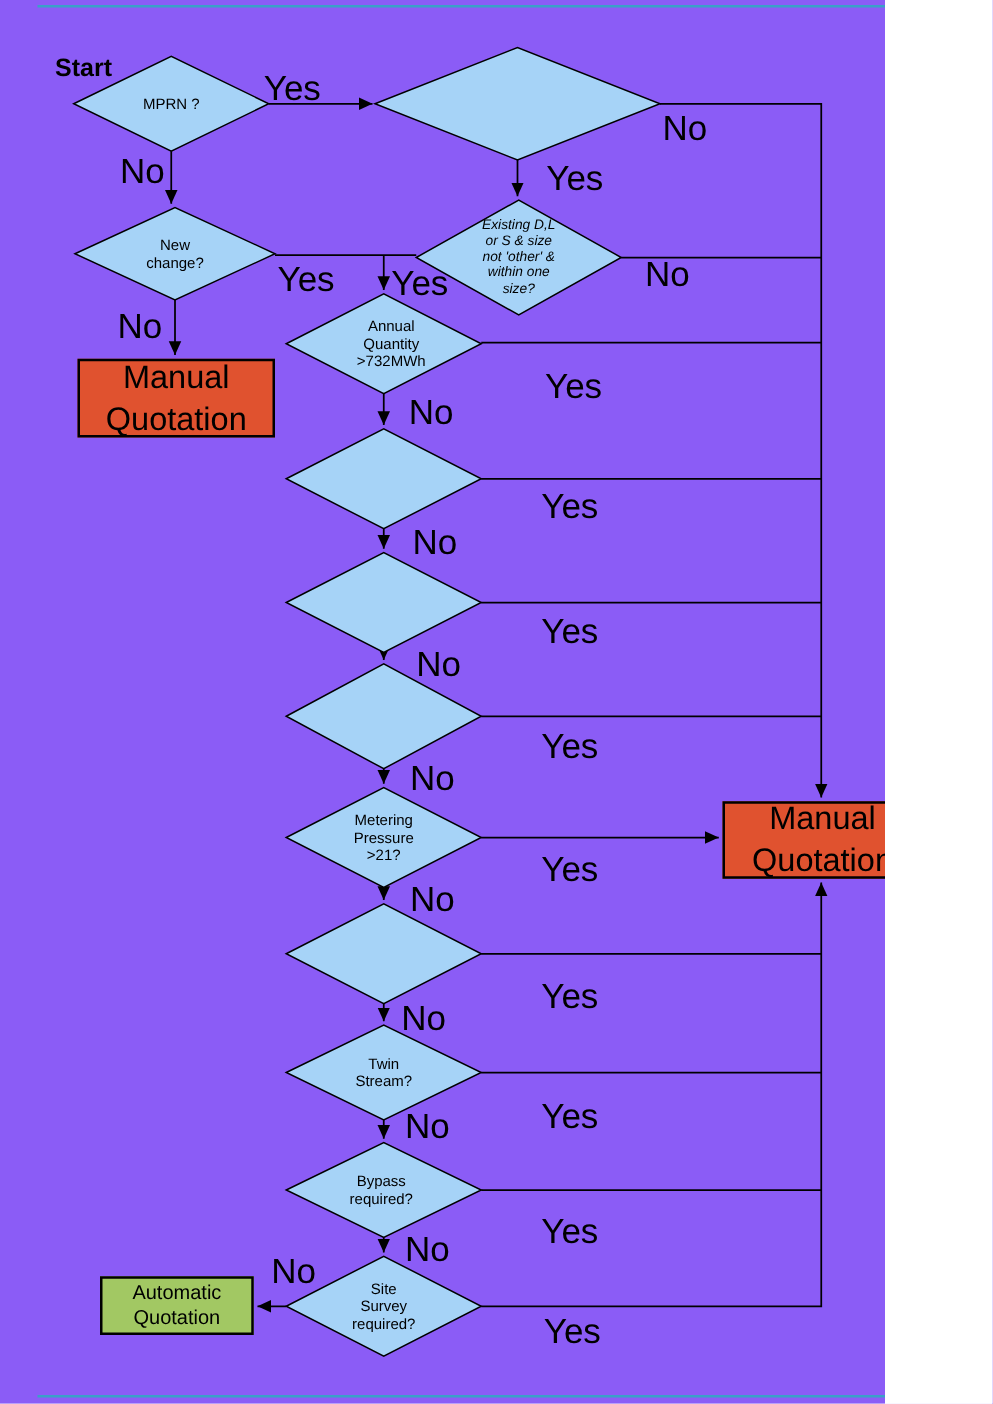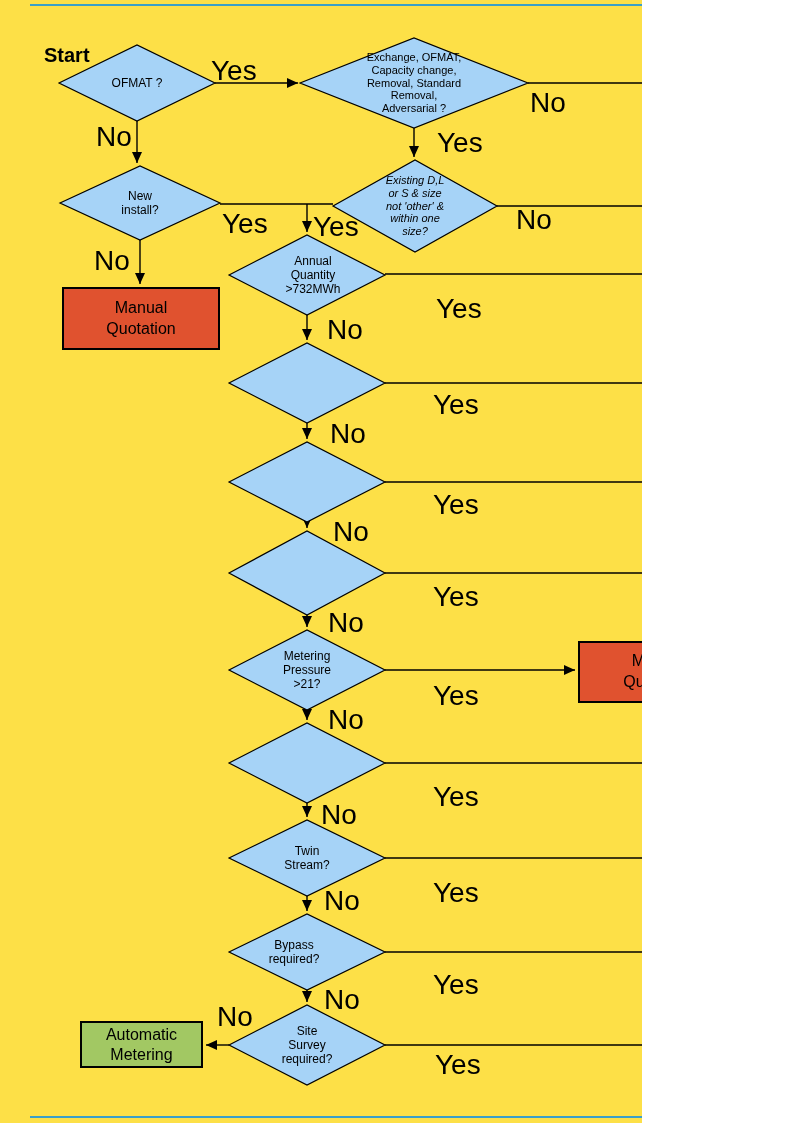--- a/index.html
+++ b/index.html
@@ -1,35 +1,35 @@
 <!DOCTYPE html>
 <html style="--decision-fill: #A6D3F7; --manual-fill: #E0522F; --auto-fill: #A2C863; --page-rule-color: #3AA0C8; --line-color: #000000;"><head>
 <meta charset="utf-8">
 <style>
   html,body{margin:0;padding:0;background:#fff;}
   #page{
-    position:relative;width:642px;height:1123px;background:#fde047;overflow:hidden;
+    position:relative;width:708px;height:1123px;background:#8b5cf6;overflow:hidden;
     font-family:"Liberation Sans","DejaVu Sans",sans-serif;color:#000;
   }
   .page-rule{position:absolute;left:30px;width:733px;height:2px;background:var(--page-rule-color,#3AA0C8);}
   #rule-top{top:4px;}
   #rule-bottom{top:1116px;}
   #diagram-svg{position:absolute;left:0;top:0;pointer-events:none;}
   .decision{fill:var(--decision-fill,#A6D3F7);stroke:#000;stroke-width:1.2;}
   .connector{stroke:#000;stroke-width:1.4;fill:none;}
   .node-label{
     position:absolute;display:flex;align-items:center;justify-content:center;
     text-align:center;white-space:pre-line;line-height:1.18;font-size:12px;
   }
   .node-label.small{font-size:11px;line-height:1.15;}
   .terminal{
     position:absolute;display:flex;align-items:center;justify-content:center;
     text-align:center;white-space:pre-line;border:2px solid #000;box-sizing:border-box;
   }
-  .terminal.manual{background:var(--manual-fill,#E0522F);font-size:16px;line-height:1.3;}
+  .terminal.manual{background:var(--manual-fill,#E0522F);font-size:26px;line-height:1.3;}
   .terminal.auto{background:var(--auto-fill,#A2C863);font-size:16px;line-height:1.25;}
   .edge-label{position:absolute;font-size:28px;line-height:1;}
   #start-label{position:absolute;left:44px;top:44px;font-size:20px;font-weight:bold;}
 </style>
 </head>
 <body>
 
 <div id="page">
 
   <div class="page-rule" id="rule-top"></div>
@@ -79,53 +79,48 @@
     <polygon class="decision" points="229,573 307,531 385,573 307,615"></polygon>
     <polygon class="decision" points="229,670 307,630 385,670 307,710"></polygon>
     <polygon class="decision" points="229,763 307,723 385,763 307,803"></polygon>
     <polygon class="decision" points="229,858 307,820 385,858 307,896"></polygon>
     <polygon class="decision" points="229,952 307,914 385,952 307,990"></polygon>
     <polygon class="decision" points="229,1045 307,1005 385,1045 307,1085"></polygon>
   </svg>
 
   <div id="start-label">Start</div>
 
-  <div class="node-label" style="left:59px;top:45px;width:156px;height:76px;">OFMAT ?</div>
-  <div class="node-label small" style="left:300px;top:38px;width:228px;height:90px;">Exchange, OFMAT,
-Capacity change,
-Removal, Standard
-Removal,
-Adversarial ?</div>
+  <div class="node-label" style="left:59px;top:45px;width:156px;height:76px;">MPRN ?</div>
   <div class="node-label" style="left:60px;top:166px;width:160px;height:74px;">New
-install?</div>
+change?</div>
   <div class="node-label small" style="left:333px;top:160px;width:164px;height:92px;font-style:italic;">Existing D,L
 or S &amp; size
 not 'other' &amp;
 within one
 size?</div>
   <div class="node-label" style="left:235px;top:235px;width:156px;height:80px;">Annual
 Quantity
 &gt;732MWh</div>
   <div class="node-label" style="left:229px;top:630px;width:156px;height:80px;">Metering
 Pressure
 &gt;21?</div>
   <div class="node-label" style="left:229px;top:820px;width:156px;height:76px;">Twin
 Stream?</div>
-  <div class="node-label" style="left:216px;top:914px;width:156px;height:76px;">Bypass
+  <div class="node-label" style="left:227px;top:914px;width:156px;height:76px;">Bypass
 required?</div>
   <div class="node-label" style="left:229px;top:1005px;width:156px;height:80px;">Site
 Survey
 required?</div>
 
   <div class="terminal manual" style="left:62px;top:287px;width:158px;height:63px;">Manual
 Quotation</div>
   <div class="terminal manual" style="left:578px;top:641px;width:160px;height:62px;">Manual
 Quotation</div>
   <div class="terminal auto" style="left:80px;top:1021px;width:123px;height:47px;">Automatic
-Metering</div>
+Quotation</div>
 
   <div class="edge-label" style="left:211px;top:57px;">Yes</div>
   <div class="edge-label" style="left:96px;top:123px;">No</div>
   <div class="edge-label" style="left:530px;top:89px;">No</div>
   <div class="edge-label" style="left:437px;top:129px;">Yes</div>
   <div class="edge-label" style="left:222px;top:210px;">Yes</div>
   <div class="edge-label" style="left:94px;top:247px;">No</div>
   <div class="edge-label" style="left:516px;top:206px;">No</div>
   <div class="edge-label" style="left:313px;top:213px;">Yes</div>
   <div class="edge-label" style="left:327px;top:316px;">No</div>

